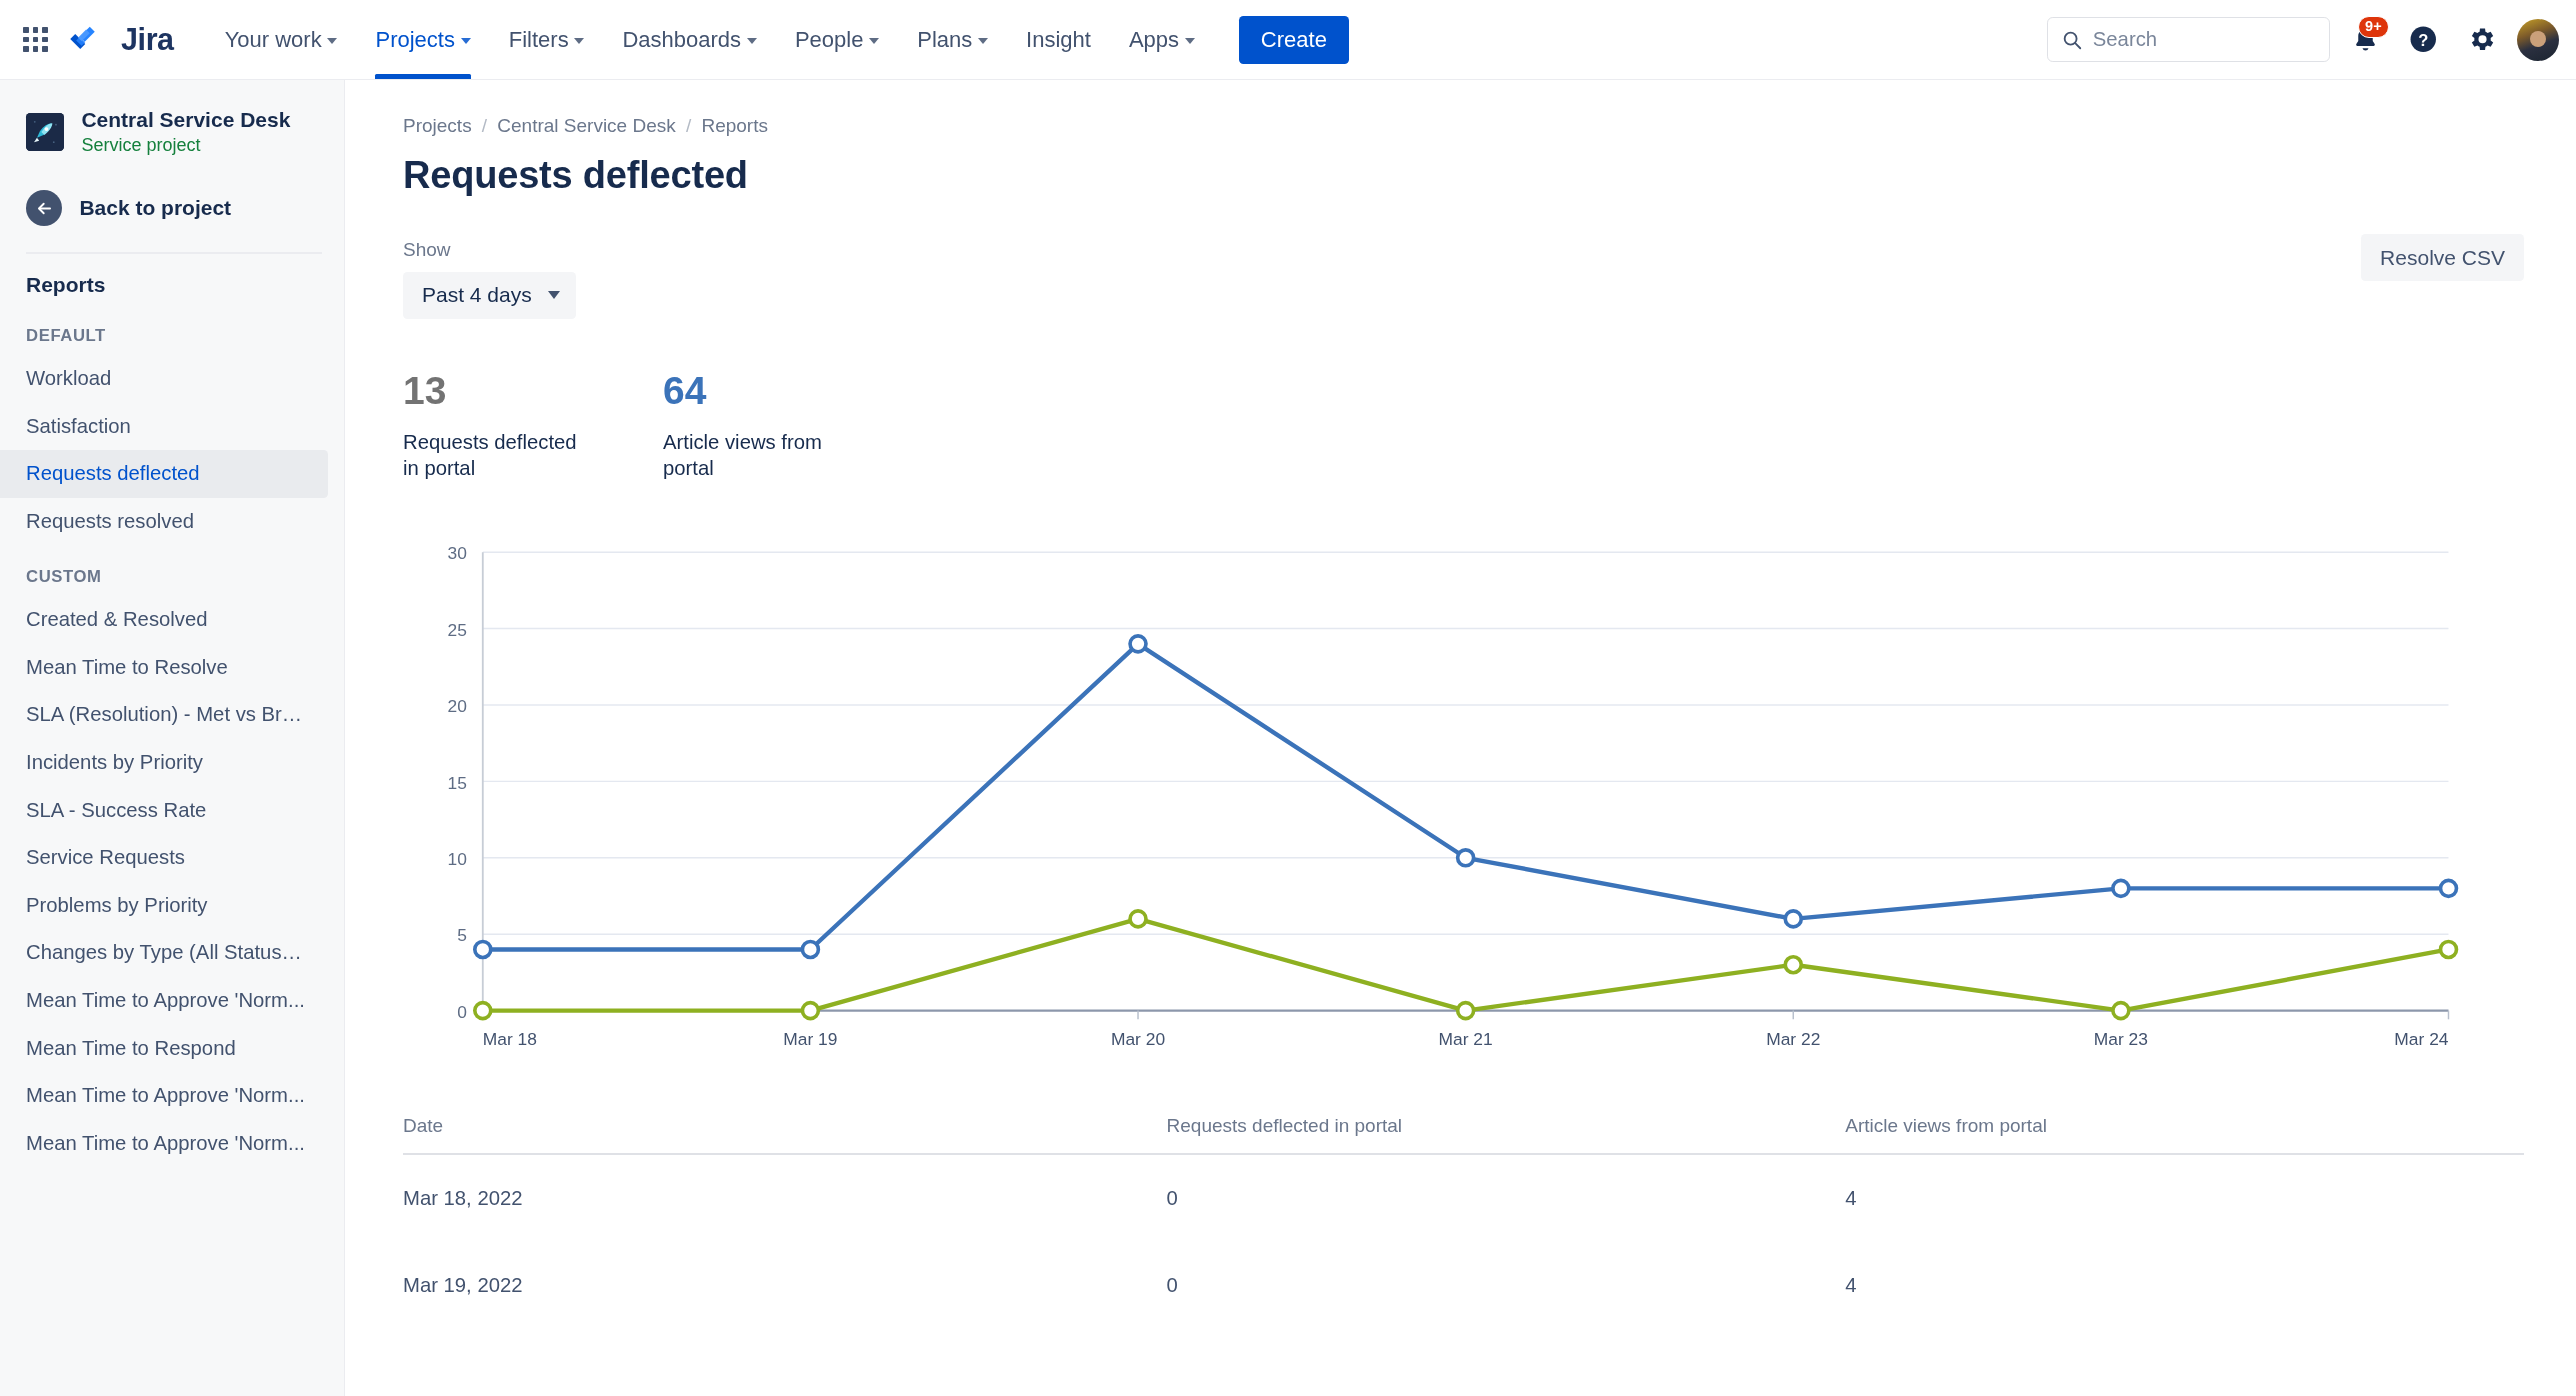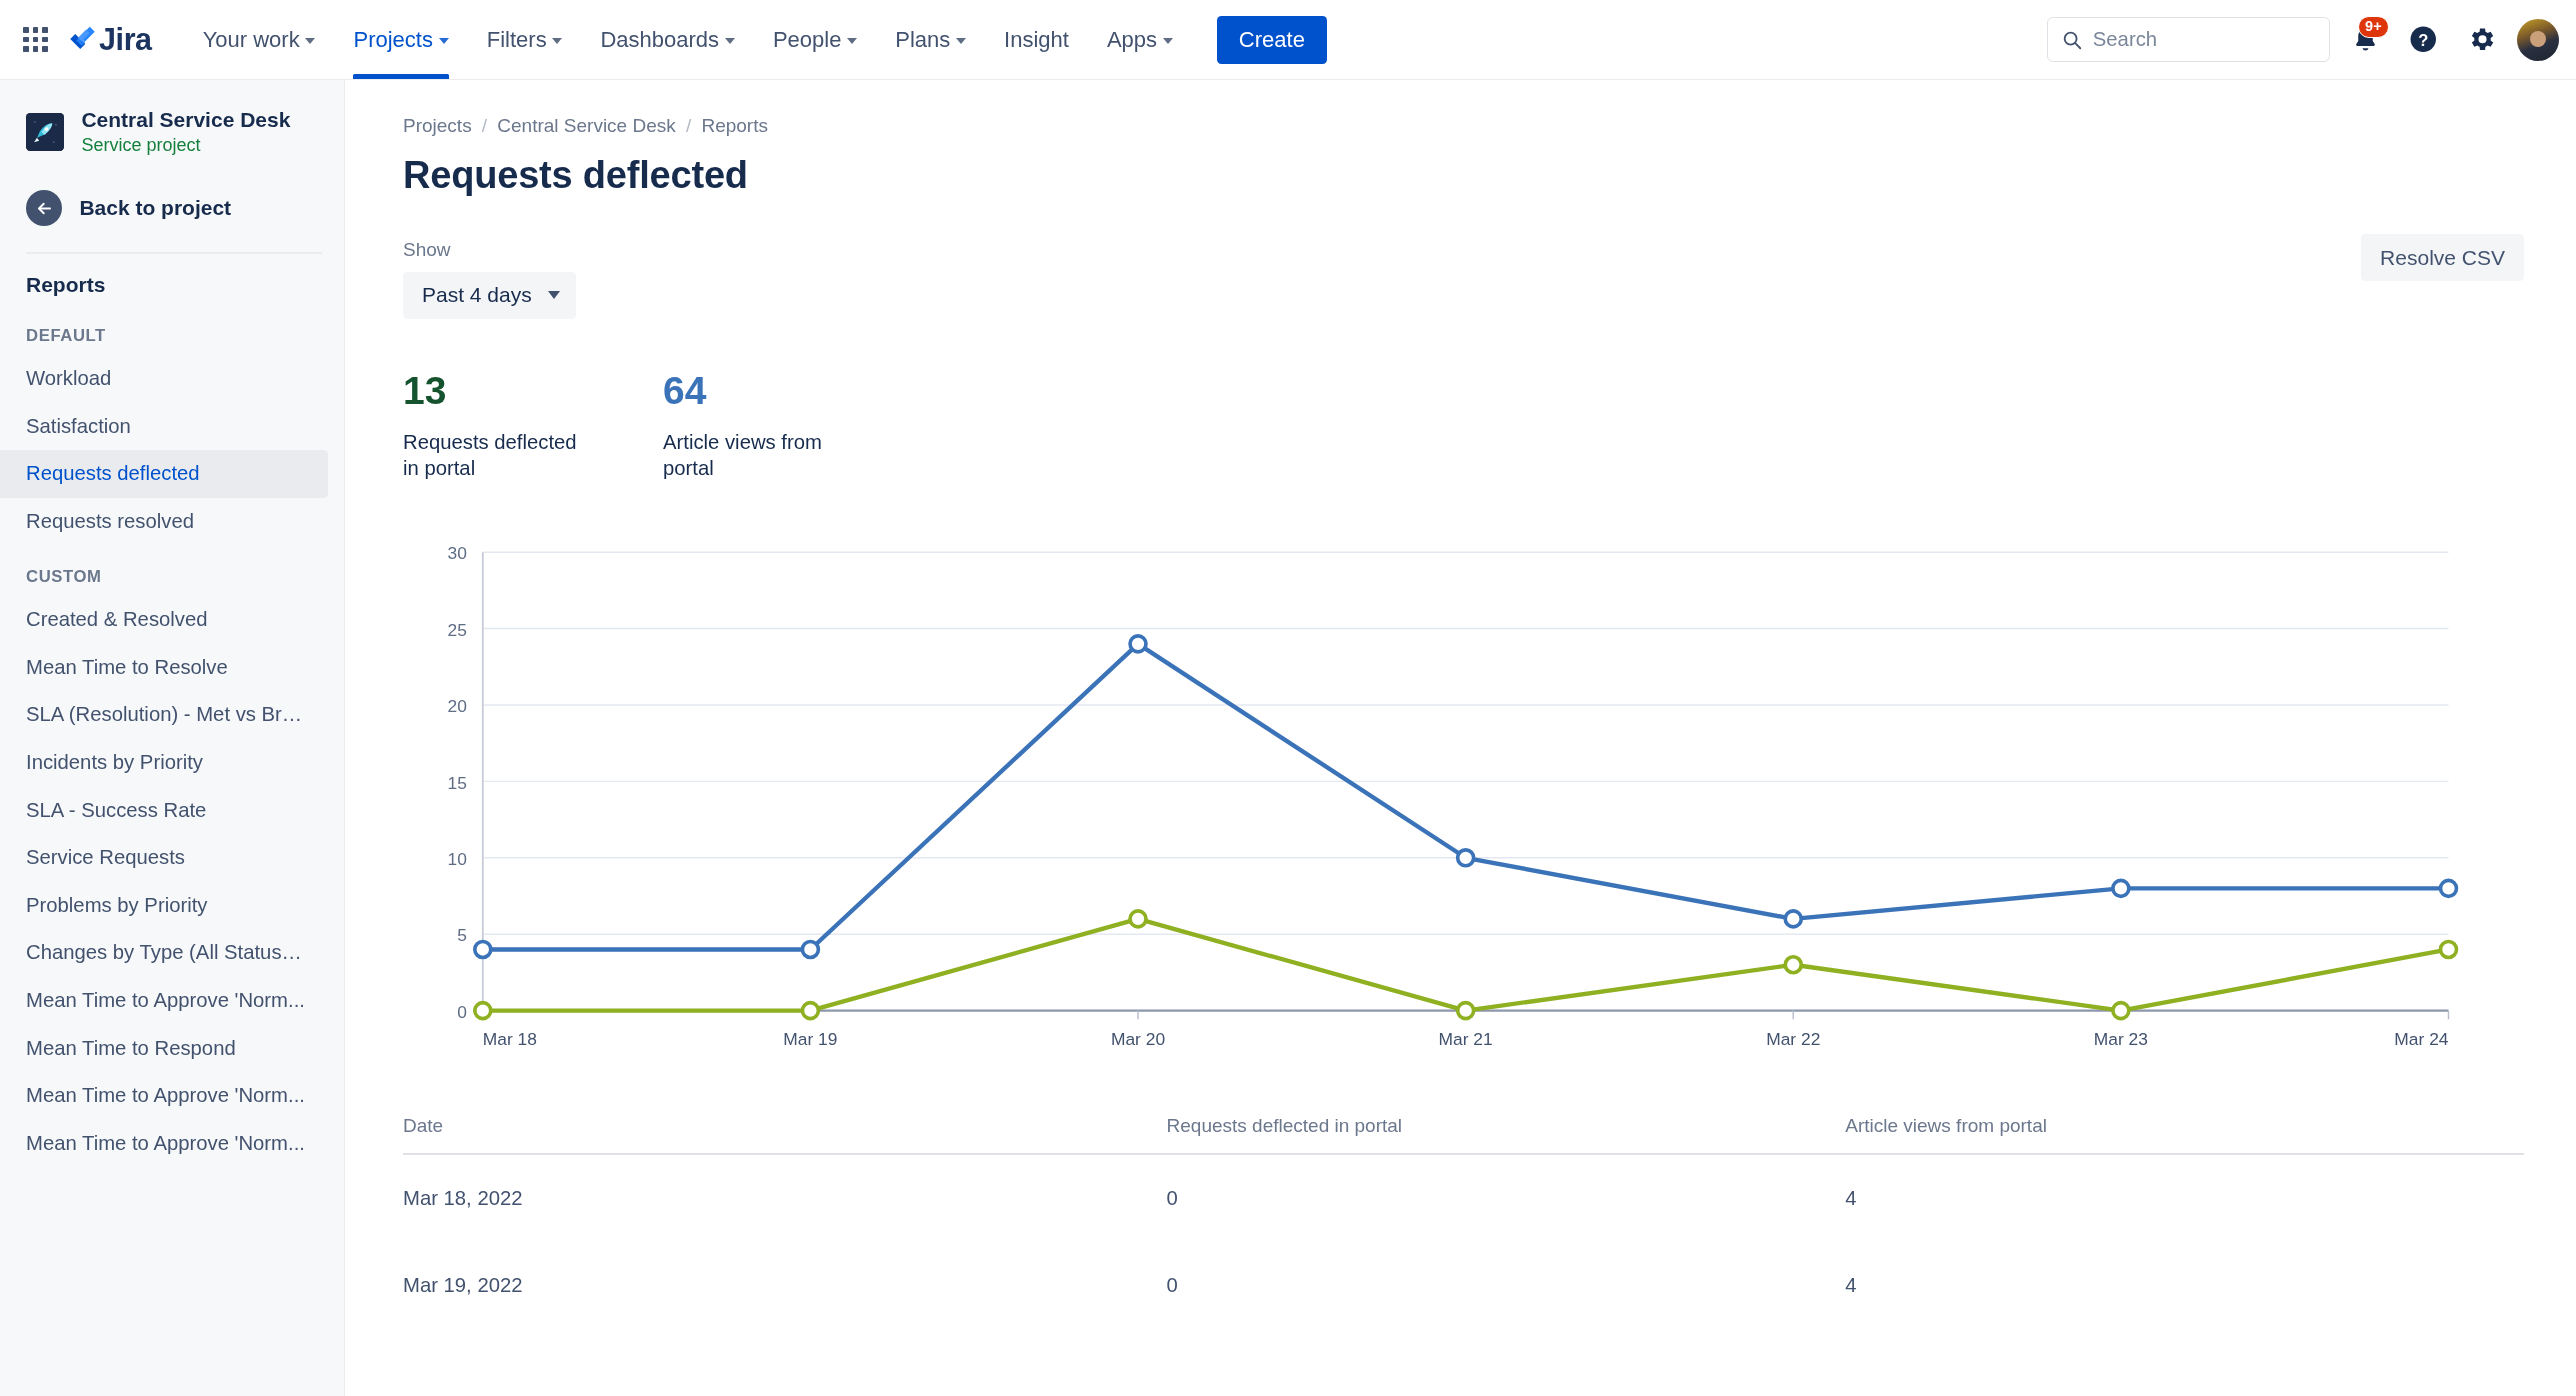--- a/index.html
+++ b/index.html
@@ -19,21 +19,21 @@
     display: flex;
     align-items: center;
     padding: 0 17.4px 0 19px;
     background: #fff;
     border-bottom: 0.7px solid #ebecf0;
     position: relative;
     z-index: 20;
   }
   .apps-grid { width:33px; height:33px; display:grid; grid-template-columns:repeat(3,1fr); grid-template-rows:repeat(3,1fr); gap:3.6px; padding:4.4px; cursor:pointer;}
   .apps-grid i { background:#42526e; border-radius:0.7px; display:block; }
-  .jira-logo { display:flex; align-items:center; gap:2px; margin-left:16px; cursor:pointer;}
+  .jira-logo { display:flex; align-items:center; gap:24px; margin-left:16px; cursor:pointer;}
   .jira-mark { width:29px; height:29px; position:relative; }
   .jira-word { font-size:30.5px; font-weight:600; color:#1d3461; letter-spacing:-0.4px; line-height:1; }
 
   .nav-items { display:flex; align-items:center; margin-left:38px; gap:12px; height:100%; }
   .nav-item {
     display:flex; align-items:center; gap:5.8px;
     padding:0 13px; height:100%; font-size:22px; color:#42526e;
     cursor:pointer; position:relative; white-space:nowrap;
   }
   .nav-item.active { color:#0052cc; }
@@ -312,21 +312,21 @@
     <button class="export-btn">Resolve CSV</button>
 
     <div class="show-label">Show</div>
     <div class="select-pill">
       <span>Past 4 days</span>
       <span class="select-caret"></span>
     </div>
 
     <div class="stats">
       <div>
-        <div class="stat-num" style="color:#14532d">13</div>
+        <div class="stat-num" style="color:#737373">13</div>
         <div class="stat-label">Requests deflected in portal</div>
       </div>
       <div>
         <div class="stat-num" style="color:#3b73b9">64</div>
         <div class="stat-label">Article views from portal</div>
       </div>
     </div>
 
     
     <div class="chart-area">

